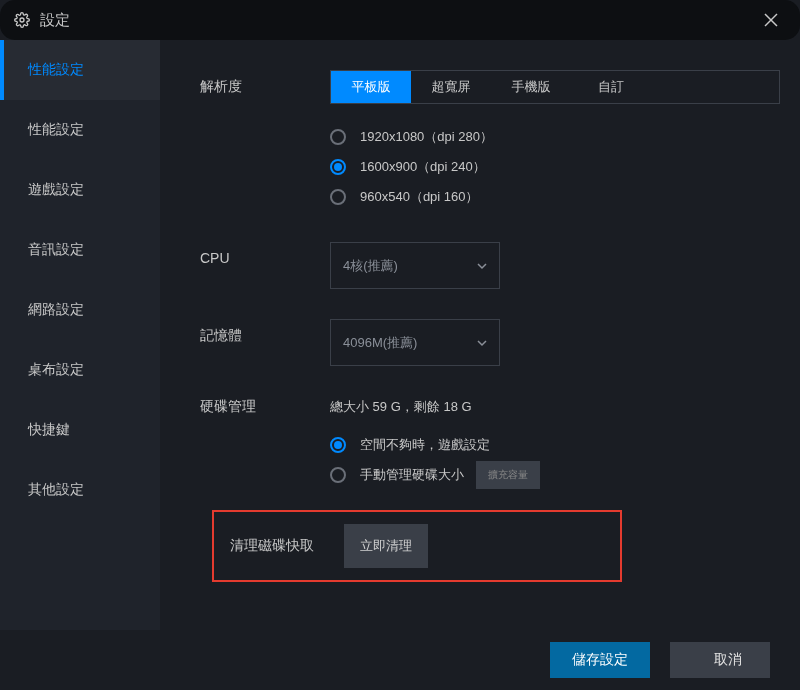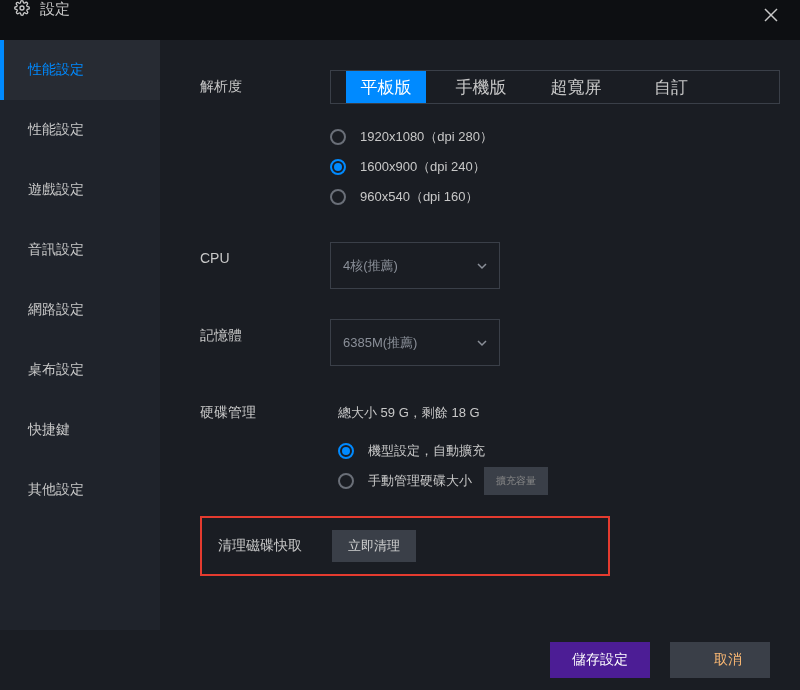--- a/index.html
+++ b/index.html
@@ -8,23 +8,24 @@
   height: 690px;
   background: #1a1d23;
   font-family: "Microsoft YaHei", "PingFang TC", sans-serif;
   color: #c8c8c8;
   font-size: 13px;
   overflow: hidden;
 }
 .titlebar {
   height: 40px;
   display: flex;
-  align-items: flex-start;
+  align-items: center;
   padding: 0 14px;
   background: #0d0f12;
+  border-radius: 15px;
 }
 .title-icon {
   width: 16px; height: 16px;
   margin-right: 10px;
 }
 .close-btn {
   margin-left: auto;
   width: 30px; height: 30px;
   display: flex; align-items: center; justify-content: center;
   cursor: pointer;
@@ -79,23 +80,22 @@
   display: flex;
   border: 1px solid #3a3f48;
 }
 .tab {
   width: 80px;
   height: 32px;
   display: flex;
   align-items: center;
   justify-content: center;
   cursor: pointer;
-  font-size: 17px;
-  color: #c8c8c8;
-  margin-left: 15px;
+  font-size: 13px;
+  color: #c8c8c8;
 }
 .tab.active {
   background: #008aff;
   color: #fff;
 }
 .radio-group {
   margin-top: 18px;
 }
 .radio-item {
   display: flex;
@@ -154,27 +154,28 @@
   font-size: 10px;
   margin-left: 12px;
 }
 .highlight-box {
   border: 2px solid #e43b2f;
   padding: 12px 16px;
   display: flex;
   align-items: center;
   width: 410px;
   margin-top:8px;
+  margin-left:12px;
 }
 .highlight-box .hl-label {
   width:114px;
   font-size: 14px;
 }
 .action-btn {
-  height: 32px;
+  height: 44px;
   padding: 0 16px;
   background: #3a3f48;
   color: #d0d0d0;
   display: inline-flex;
   align-items: center;
   justify-content: center;
   cursor: pointer;
   font-size: 13px;
 }
 .footer {
@@ -188,26 +189,26 @@
 .footer-btn {
   width: 100px;
   height: 36px;
   display: flex;
   align-items: center;
   justify-content: center;
   cursor: pointer;
   font-size: 14px;
 }
 .footer-btn.primary {
-  background: #4c1d95;
+  background: #0369a1;
   color: #fff;
 }
 .footer-btn.secondary {
   background: #3a3f48;
-  color: #fdba74;
+  color: #e5e5e5;
   padding-left: 16px;
 }
 </style>
 </head>
 <body>
 
 <div class="titlebar">
   <span class="title-icon">
     <svg viewBox="0 0 24 24" fill="none" stroke="#c8c8c8" stroke-width="2">
         <circle cx="12" cy="12" r="3"></circle>
@@ -235,22 +236,22 @@
       <div class="sidebar-item">其他設定</div>
     </div>
 
   <div class="main">
 
     <div class="row">
       <div class="row-label">解析度</div>
       <div class="row-content">
         <div class="tabs" id="res-tabs">
             <div class="tab active">平板版</div>
+            <div class="tab">超寬屏</div>
             <div class="tab">手機版</div>
-            <div class="tab">超寬屏</div>
             <div class="tab">自訂</div>
           </div>
         <div class="radio-group" id="res-opts">
             <div class="radio-item">
               <div class="radio-circle"></div>
               <span>1920x1080（dpi 280）</span>
             </div>
             <div class="radio-item">
               <div class="radio-circle checked"></div>
               <span>1600x900（dpi 240）</span>
@@ -272,36 +273,36 @@
               <path d="M1 3 L5 7 L9 3" stroke="#8a8f98" stroke-width="1.5" fill="none"></path>
             </svg>
         </div>
       </div>
     </div>
 
     <div class="row" style="margin-top:30px;">
       <div class="row-label">記憶體</div>
       <div class="row-content">
         <div class="select">
-          <span>6385M(推薦)</span>
+          <span>4096M(推薦)</span>
           <svg class="chevron" viewBox="0 0 10 10">
               <path d="M1 3 L5 7 L9 3" stroke="#8a8f98" stroke-width="1.5" fill="none"></path>
             </svg>
         </div>
       </div>
     </div>
 
-    <div class="row" style="margin-top:30px;gap:8px;">
+    <div class="row" style="margin-top:24px;">
       <div class="row-label">硬碟管理</div>
       <div class="row-content">
         <div class="storage-text">總大小 59 G，剩餘 18 G</div>
         <div class="storage-opts" id="disk-opts">
             <div class="radio-item">
               <div class="radio-circle checked"></div>
-              <span>機型設定，自動擴充</span>
+              <span>空間不夠時，遊戲設定</span>
             </div>
             <div class="radio-item">
               <div class="radio-circle"></div>
               <span>手動管理硬碟大小</span>
               <span class="small-btn">擴充容量</span>
             </div>
           </div>
       </div>
     </div>
 

